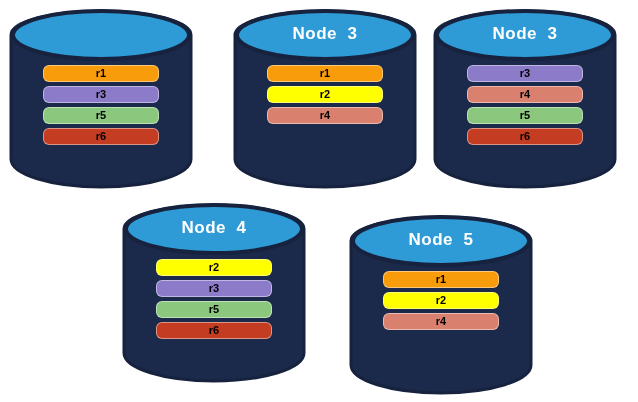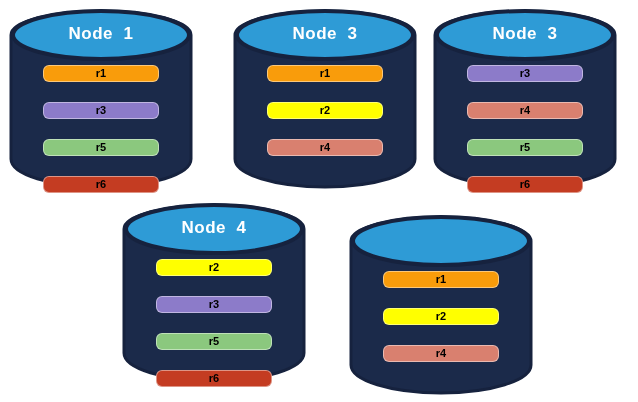--- a/index.html
+++ b/index.html
@@ -42,41 +42,40 @@
   .bars {
     position: absolute;
     top: 58px;
     left: 35px;
     width: 116px;
   }
   .bar {
     box-sizing: border-box;
     width: 116px;
     height: 17px;
-    margin-bottom: 20px;
+    margin-bottom: 4px;
     border-radius: 6px;
     border: 1px solid rgba(255,255,255,0.45);
     color: #000000;
     font-size: 11px;
     font-weight: 700;
     line-height: 15px;
     text-align: center;
   }
 </style>
 </head>
 <body>
 
 <div class="canvas">
 
   <div class="node" style="left:8px; top:7px;">
     <svg viewBox="0 0 186 184" preserveAspectRatio="none">
       <path d="M3,28 L3,152 A90,28 0 0 0 183,152 L183,28 A90,24 0 0 0 3,28 Z" stroke-width="3" fill="#1B2A4A" stroke="#16223E"></path>
       <ellipse cx="93" cy="28" rx="88" ry="24" stroke-width="4" fill="#2E9BD6" stroke="#16223E"></ellipse>
     </svg>
-    <div class="node-title">Node  1</div>
     <div class="bars">
       <div class="bar" style="background-color: rgb(249, 156, 11);">r1</div>
       <div class="bar" style="background-color: rgb(140, 123, 201);">r3</div>
       <div class="bar" style="background-color: rgb(139, 200, 126);">r5</div>
       <div class="bar" style="background-color: rgb(196, 60, 34);">r6</div>
     </div>
   </div>
 
   <div class="node" style="left:232px; top:7px;">
     <svg viewBox="0 0 186 184" preserveAspectRatio="none">
@@ -117,20 +116,21 @@
       <div class="bar" style="background-color: rgb(139, 200, 126);">r5</div>
       <div class="bar" style="background-color: rgb(196, 60, 34);">r6</div>
     </div>
   </div>
 
   <div class="node" style="left:348px; top:213px;">
     <svg viewBox="0 0 186 184" preserveAspectRatio="none">
       <path d="M3,28 L3,152 A90,28 0 0 0 183,152 L183,28 A90,24 0 0 0 3,28 Z" stroke-width="3" fill="#1B2A4A" stroke="#16223E"></path>
       <ellipse cx="93" cy="28" rx="88" ry="24" stroke-width="4" fill="#2E9BD6" stroke="#16223E"></ellipse>
     </svg>
+    <div class="node-title">Node  5</div>
     <div class="bars">
       <div class="bar" style="background-color: rgb(249, 156, 11);">r1</div>
       <div class="bar" style="background-color: rgb(255, 255, 0);">r2</div>
       <div class="bar" style="background-color: rgb(217, 128, 111);">r4</div>
     </div>
   </div>
 
 </div>
 
 </body></html>

